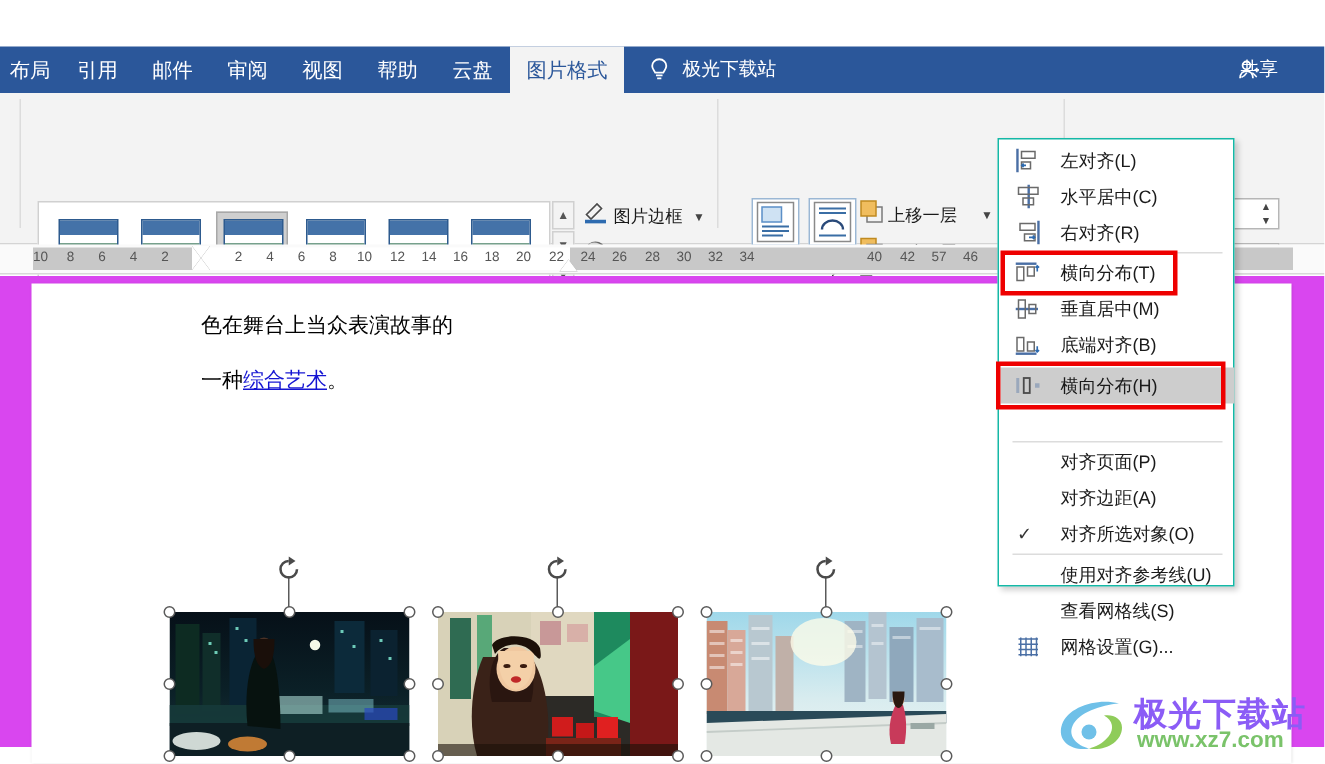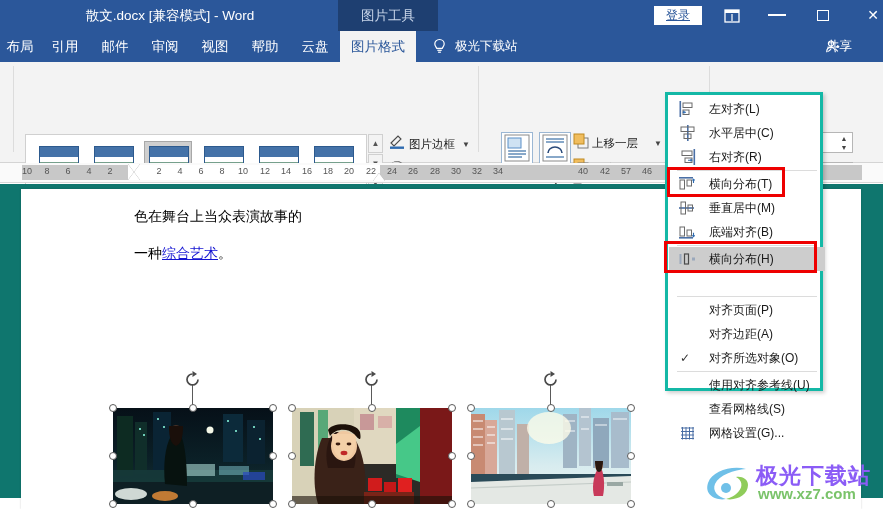--- a/index.html
+++ b/index.html
@@ -162,21 +162,21 @@
   .indent-right {
     position: absolute; left: 373px; top: 10px; width: 0; height: 0;
     border-left: 6px solid transparent; border-right: 6px solid transparent;
     border-bottom: 8px solid #ffffff;
     filter: drop-shadow(0 0 0.5px #777);
   }
 
   
   .doc-area {
     position: absolute; left: 0; top: 184px; width: 883px; height: 314px;
-    background: #0f766e;
+    background: #d946ef;
   }
   .page {
     position: absolute; left: 21px; top: 5px; width: 840px; height: 320px;
     background: #ffffff; box-shadow: 0 0 2px rgba(0,0,0,0.18);
   }
   .para {
     position: absolute; font-size: 14px; color: #000; white-space: nowrap;
     font-family: "DejaVu Sans", sans-serif;
   }
   .link { color: #1414d2; text-decoration: underline; }
@@ -191,21 +191,21 @@
   .rot-stem {
     position: absolute; left: 79px; top: -24px; width: 1px; height: 24px; background: #5a5a5a;
   }
   .rot-ico {
     position: absolute; left: 70px; top: -38px; width: 19px; height: 19px;
   }
 
   
   .menu {
     position: absolute; left: 665px; top: 92px; width: 158px; height: 299px;
-    background: #ffffff; border: 3px solid #14b8a6;
+    background: #ffffff; border: 1px solid #14b8a6;
     box-shadow: 2px 2px 4px rgba(0,0,0,0.20);
   }
   .mi {
     position: absolute; left: 1px; width: 156px; height: 24px;
     font-size: 12px; color: #1a1a1a; line-height: 24px;
   }
   .mi.hl { background: #cdcdcd; }
   .mi-label { position: absolute; left: 40px; top: 0; white-space: nowrap; }
   .mi-ico { position: absolute; left: 10px; top: 4px; width: 17px; height: 16px; }
   .mi-check { position: absolute; left: 11px; top: 0; font-size: 12px; color: #333; }
@@ -227,41 +227,20 @@
     position: absolute; left: 58px; top: 24px; font-size: 15px; font-weight: bold;
     color: #7ac36a; white-space: nowrap;
   }
   .wm-logo { position: absolute; left: 2px; top: 2px; width: 52px; height: 40px; }
 </style>
 </head>
 <body>
 
 <div id="app">
 
-  <div class="titlebar">
-    <div class="title-text">散文.docx [兼容模式]  -  Word</div>
-    <div class="ctx-tab-label">图片工具</div>
-    <div class="login-btn">登录</div>
-
-    <div class="ribbon-display-btn">
-      <svg width="24" height="20" viewBox="0 0 24 20">
-        <rect x="5" y="4" width="14" height="12" fill="none" stroke="#ffffff" stroke-width="1.3"></rect>
-        <rect x="5" y="4" width="14" height="3" fill="#ffffff"></rect>
-        <line x1="12" y1="8" x2="12" y2="15" stroke="#ffffff" stroke-width="1.2"></line>
-      </svg>
-    </div>
-
-    <div class="win-btn win-min">
-        <span class="minbar"></span>
-      </div>
-    <div class="win-btn win-max">
-        <span class="maxbox"></span>
-      </div>
-    <div class="win-btn win-close">✕</div>
-  </div>
 
   <div class="tabstrip">
     <div class="tab" style="left:0px;width:40px;">布局</div>
     <div class="tab" style="left:40px;width:50px;">引用</div>
     <div class="tab" style="left:90px;width:50px;">邮件</div>
     <div class="tab" style="left:140px;width:50px;">审阅</div>
     <div class="tab" style="left:190px;width:50px;">视图</div>
     <div class="tab" style="left:240px;width:50px;">帮助</div>
     <div class="tab" style="left:290px;width:50px;">云盘</div>
     <div class="tab active" style="left:340px;width:76px;">图片格式</div>

